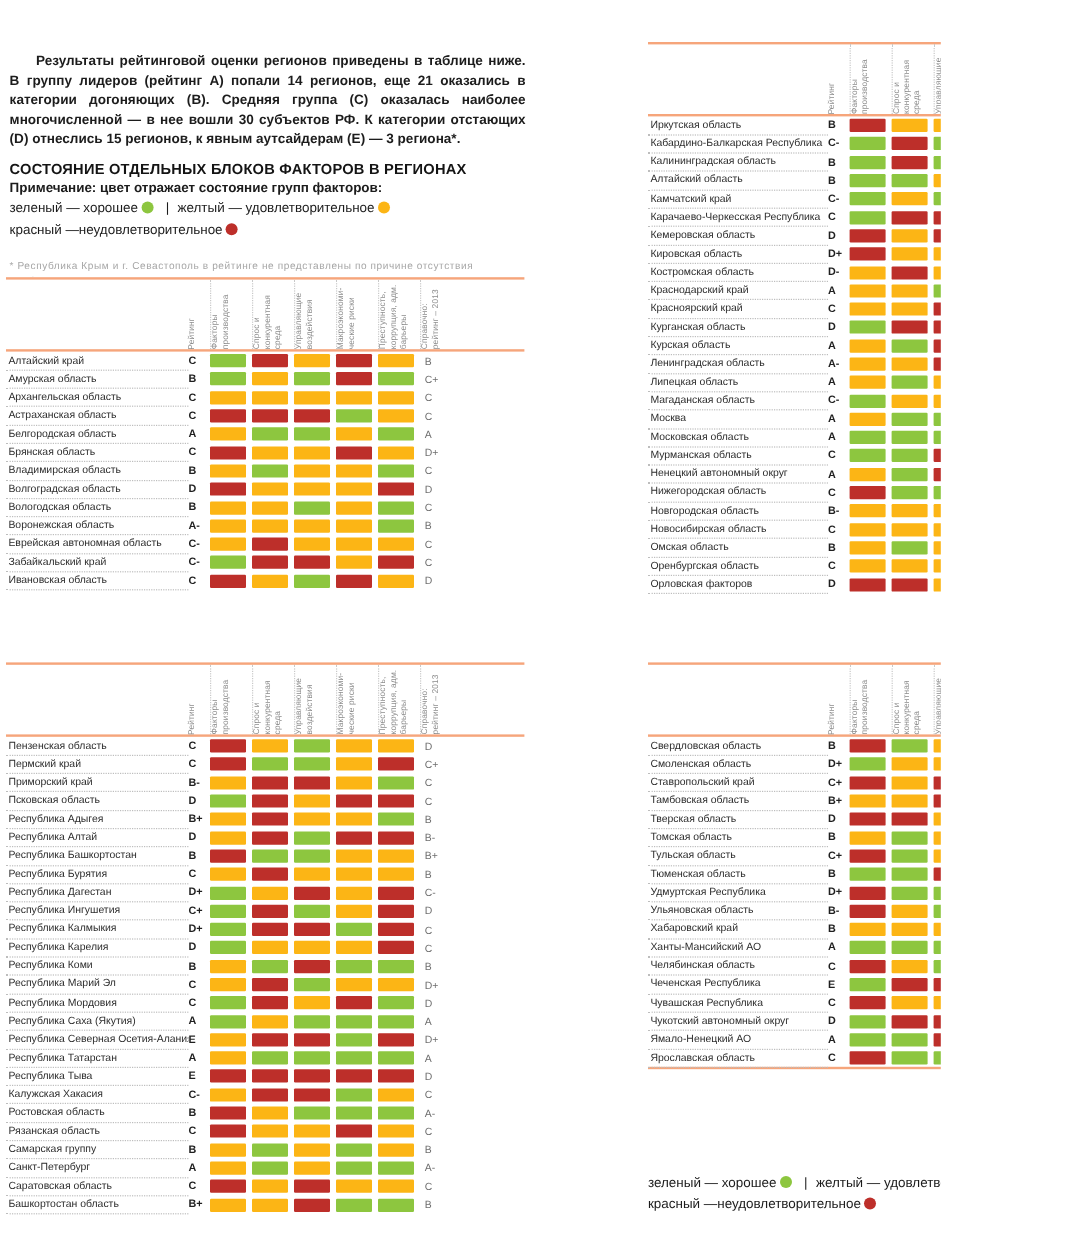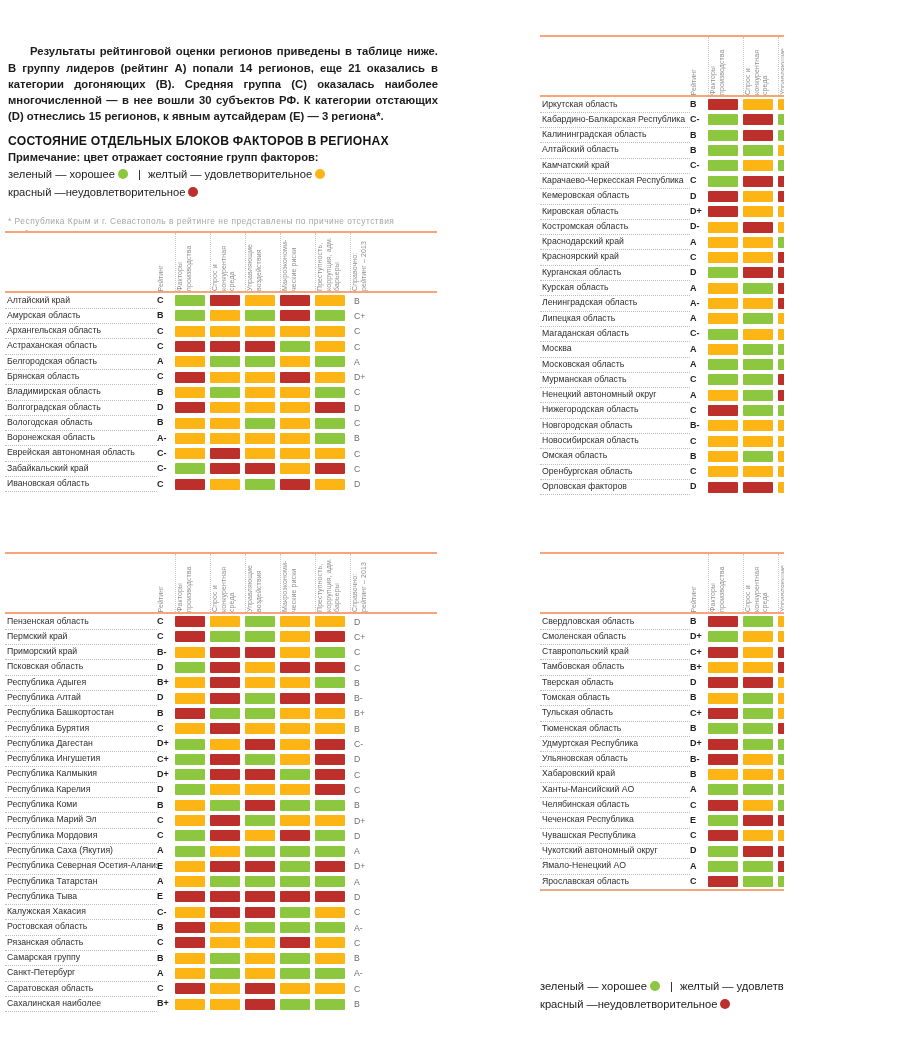--- a/index.html
+++ b/index.html
@@ -1411,21 +1411,21 @@
         </div>
         <div class="cellslot">
           <span class="bar y"></span>
         </div>
         <div class="cellslot">
           <span class="bar y"></span>
         </div>
         <div class="ref">C</div>
       </div>
       <div class="trow">
-        <div class="name">Сахалинская наиболее</div>
+        <div class="name">Башкортостан область</div>
         <div class="rating">B+</div>
         <div class="cellslot">
           <span class="bar y"></span>
         </div>
         <div class="cellslot">
           <span class="bar y"></span>
         </div>
         <div class="cellslot">
           <span class="bar r"></span>
         </div>

